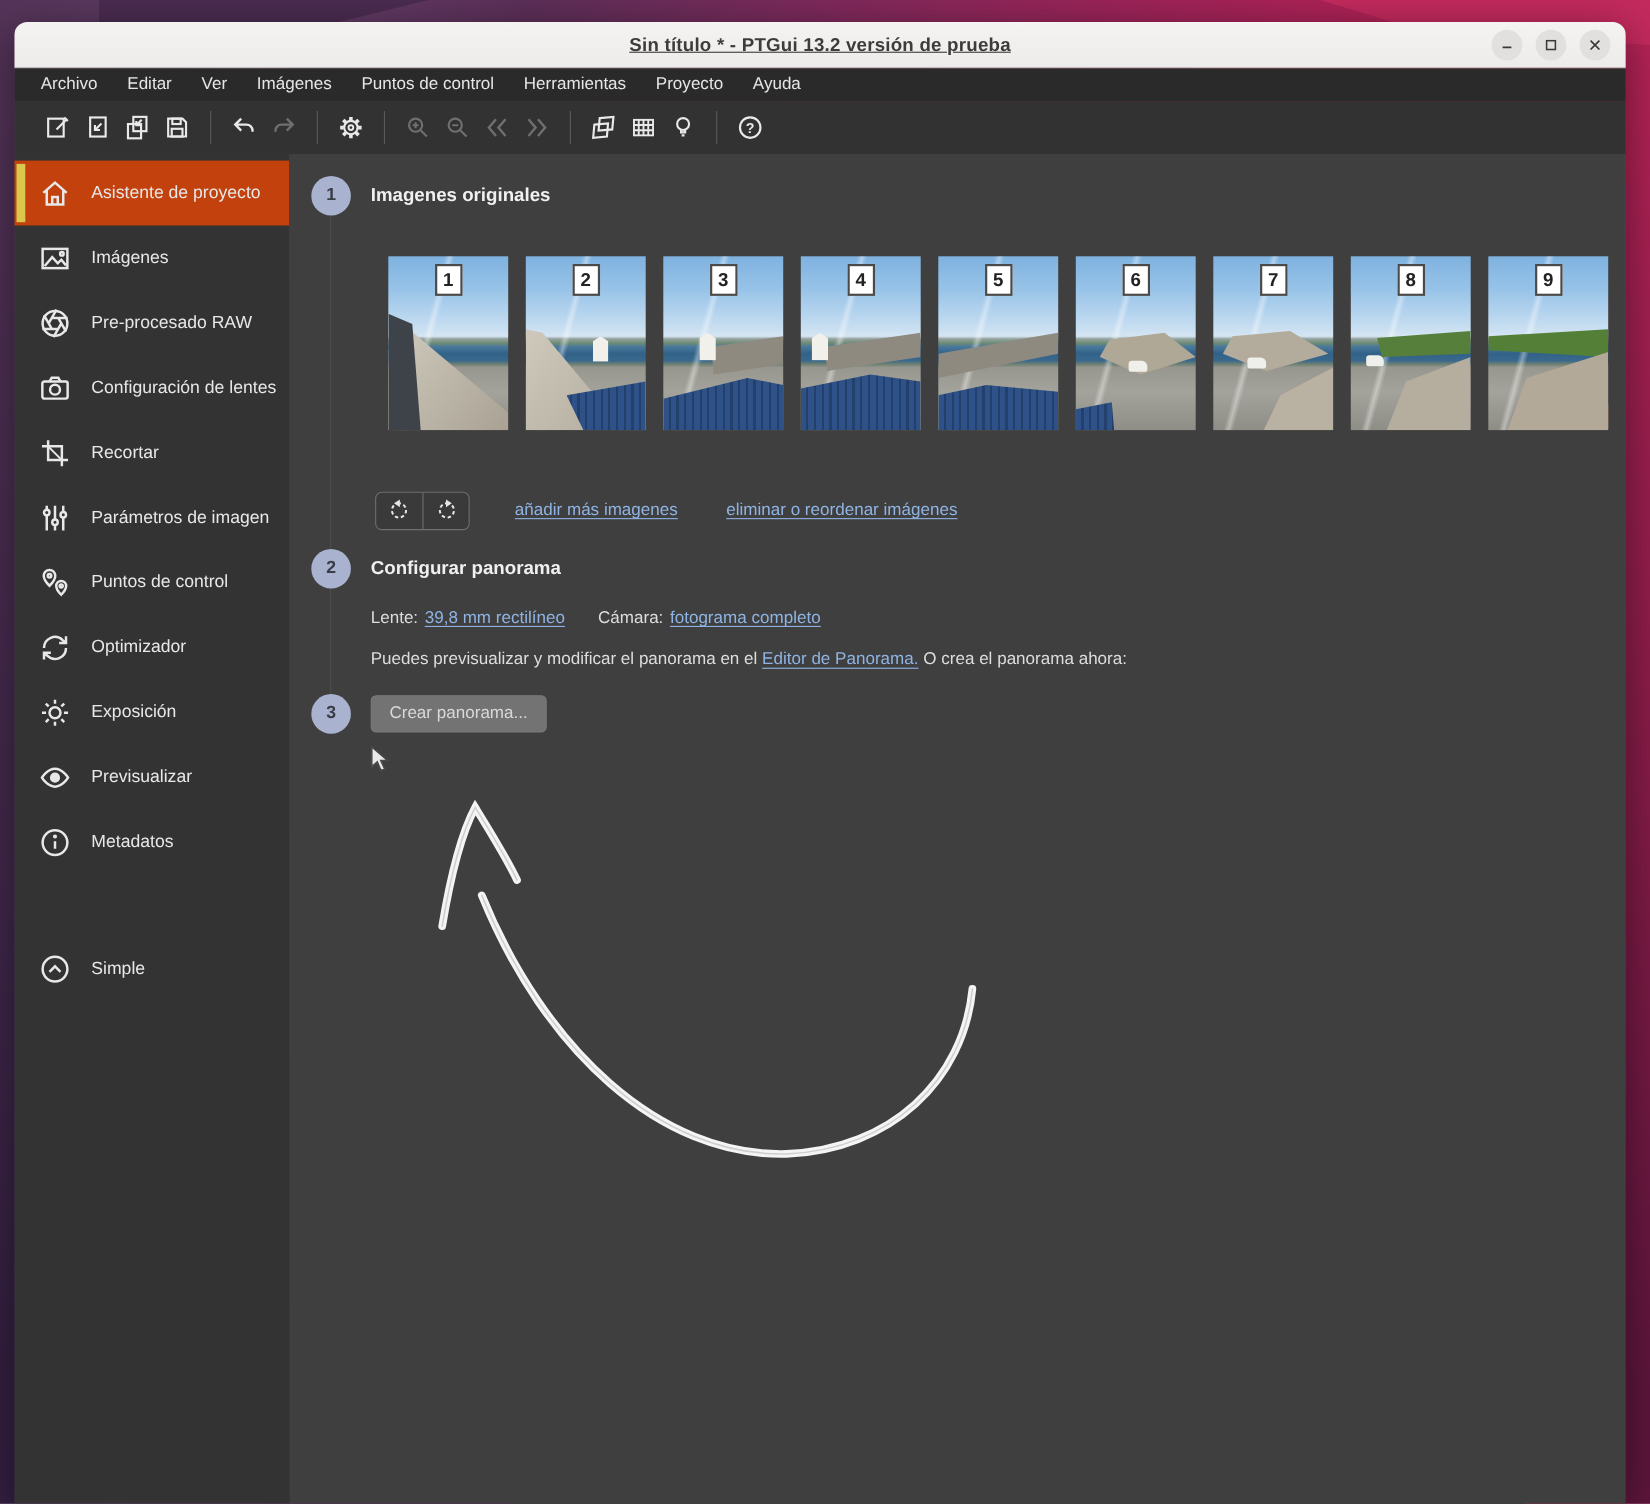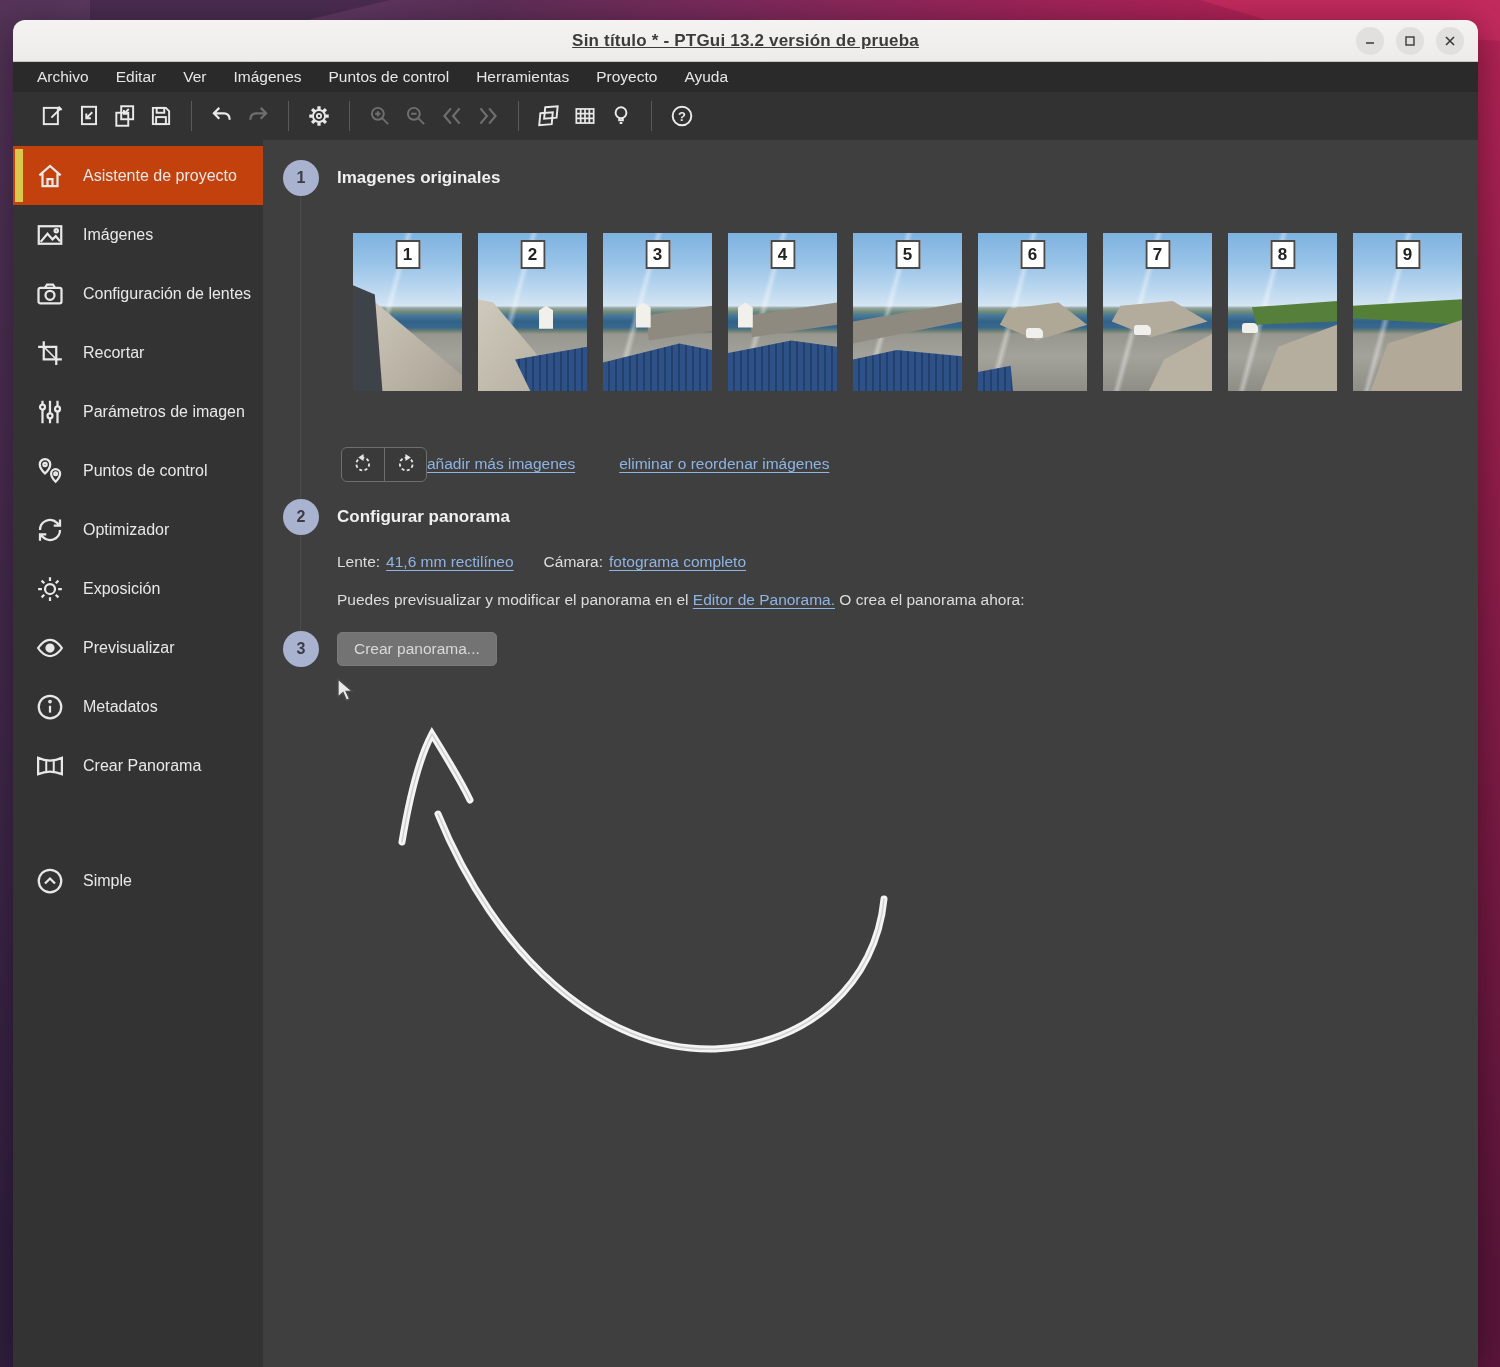--- a/index.html
+++ b/index.html
@@ -136,21 +136,21 @@
     color:#222; font-size:17px; font-weight:bold;
     display:flex; align-items:center; justify-content:center; padding:0 4px; z-index:2;
   }
 
   
   .actions { position:absolute; left:78px; top:307px; height:34px; display:flex; align-items:center; }
   .rot-group { display:flex; border:1px solid #6e6e6e; border-radius:6px; overflow:hidden; background:#3a3a3a; }
   .rot-btn { width:42px; height:33px; display:flex; align-items:center; justify-content:center; }
   .rot-btn + .rot-btn { border-left:1px solid #6e6e6e; }
   a.link { color:#8fb4e3; text-decoration:underline; text-underline-offset:3px; font-size:15.5px; cursor:pointer; }
-  .actions .link1 { }
+  .actions .link1 { margin-left:41px; }
   .actions .link2 { margin-left:44px; }
 
   
   .lens-line { position:absolute; left:74px; top:413px; font-size:15.5px; color:#dddddd; display:flex; align-items:center; }
   .lens-line .lbl { margin-right:6px; }
   .lens-line .cam { margin-left:30px; }
   .preview-line { position:absolute; left:74px; top:451px; font-size:15.5px; color:#dddddd; }
 
   
   .create-btn {
@@ -330,20 +330,29 @@
               <rect x="3" y="5" width="18" height="14"></rect>
               <circle cx="17" cy="8.6" r="1.3"></circle>
               <path d="M4.5 17.5 l5.5-6.5 4 4.5 2.6-2.6 3.4 4.1"></path>
             </svg>
           </span>
         <span>Imágenes</span>
       </div>
       <div class="side-item">
         <span class="sicon">
             <svg width="30" height="30" viewBox="0 0 24 24" fill="none" stroke="#e8e8e8" stroke-width="1.8">
+              <circle cx="12" cy="12" r="9"></circle>
+              <path d="M14.31 8 l5.74 9.94 M9.69 8 h11.48 M7.38 12 l5.74 -9.94 M9.69 16 L3.95 6.06 M14.31 16 H2.83 M16.62 12 l-5.74 9.94"></path>
+            </svg>
+          </span>
+        <span>Pre-procesado RAW</span>
+      </div>
+      <div class="side-item">
+        <span class="sicon">
+            <svg width="30" height="30" viewBox="0 0 24 24" fill="none" stroke="#e8e8e8" stroke-width="1.8">
               <rect x="2.8" y="7" width="18.4" height="12.5" rx="1.5"></rect>
               <path d="M8 7 l1.6-2.6 h4.8 L16 7"></path>
               <circle cx="12" cy="13" r="3.6"></circle>
             </svg>
           </span>
         <span>Configuración de lentes</span>
       </div>
       <div class="side-item">
         <span class="sicon">
             <svg width="30" height="30" viewBox="0 0 24 24" fill="none" stroke="#e8e8e8" stroke-width="1.8">
@@ -404,29 +413,20 @@
       </div>
       <div class="side-item">
         <span class="sicon">
             <svg width="30" height="30" viewBox="0 0 24 24" fill="none" stroke="#e8e8e8" stroke-width="1.8">
               <circle cx="12" cy="12" r="9"></circle>
               <line x1="12" y1="11" x2="12" y2="16.5"></line>
               <circle cx="12" cy="7.6" r="0.6" fill="#e8e8e8"></circle>
             </svg>
           </span>
         <span>Metadatos</span>
-      </div>
-      <div class="side-item">
-        <span class="sicon">
-            <svg width="30" height="30" viewBox="0 0 24 24" fill="none" stroke="#e8e8e8" stroke-width="1.8">
-              <path d="M2.5 5.5 c3.2 1.4 6.3 2.1 9.5 2.1 s6.3-.7 9.5-2.1 v13 c-3.2-1.4-6.3-2.1-9.5-2.1 s-6.3.7-9.5 2.1 z"></path>
-              <path d="M9 7.4 V16.7 M15 7.4 V16.7" stroke-width="1.6"></path>
-            </svg>
-          </span>
-        <span>Crear Panorama</span>
       </div>
       <div class="side-spacer"></div>
       <div class="side-item">
         <span class="sicon">
             <svg width="30" height="30" viewBox="0 0 24 24" fill="none" stroke="#e8e8e8" stroke-width="1.8">
               <circle cx="12" cy="12" r="9"></circle>
               <path d="M8 14 l4-4 4 4"></path>
             </svg>
           </span>
         <span>Simple</span>
@@ -495,21 +495,21 @@
         </div>
         <a class="link link1">añadir más imagenes</a>
         <a class="link link2">eliminar o reordenar imágenes</a>
       </div>
 
       <div class="step-circle c2">2</div>
       <div class="step-title t2">Configurar panorama</div>
 
       <div class="lens-line">
         <span class="lbl">Lente:</span>
-        <a class="link">41,6 mm rectilíneo</a>
+        <a class="link">39,8 mm rectilíneo</a>
         <span class="lbl cam">Cámara:</span>
         <a class="link">fotograma completo</a>
       </div>
 
       <div class="preview-line">
         <span>Puedes previsualizar y modificar el panorama en el </span><a class="link">Editor de Panorama.</a><span> O crea el panorama ahora:</span>
       </div>
 
       <div class="step-circle c3">3</div>
       <button class="create-btn">Crear panorama...</button>

